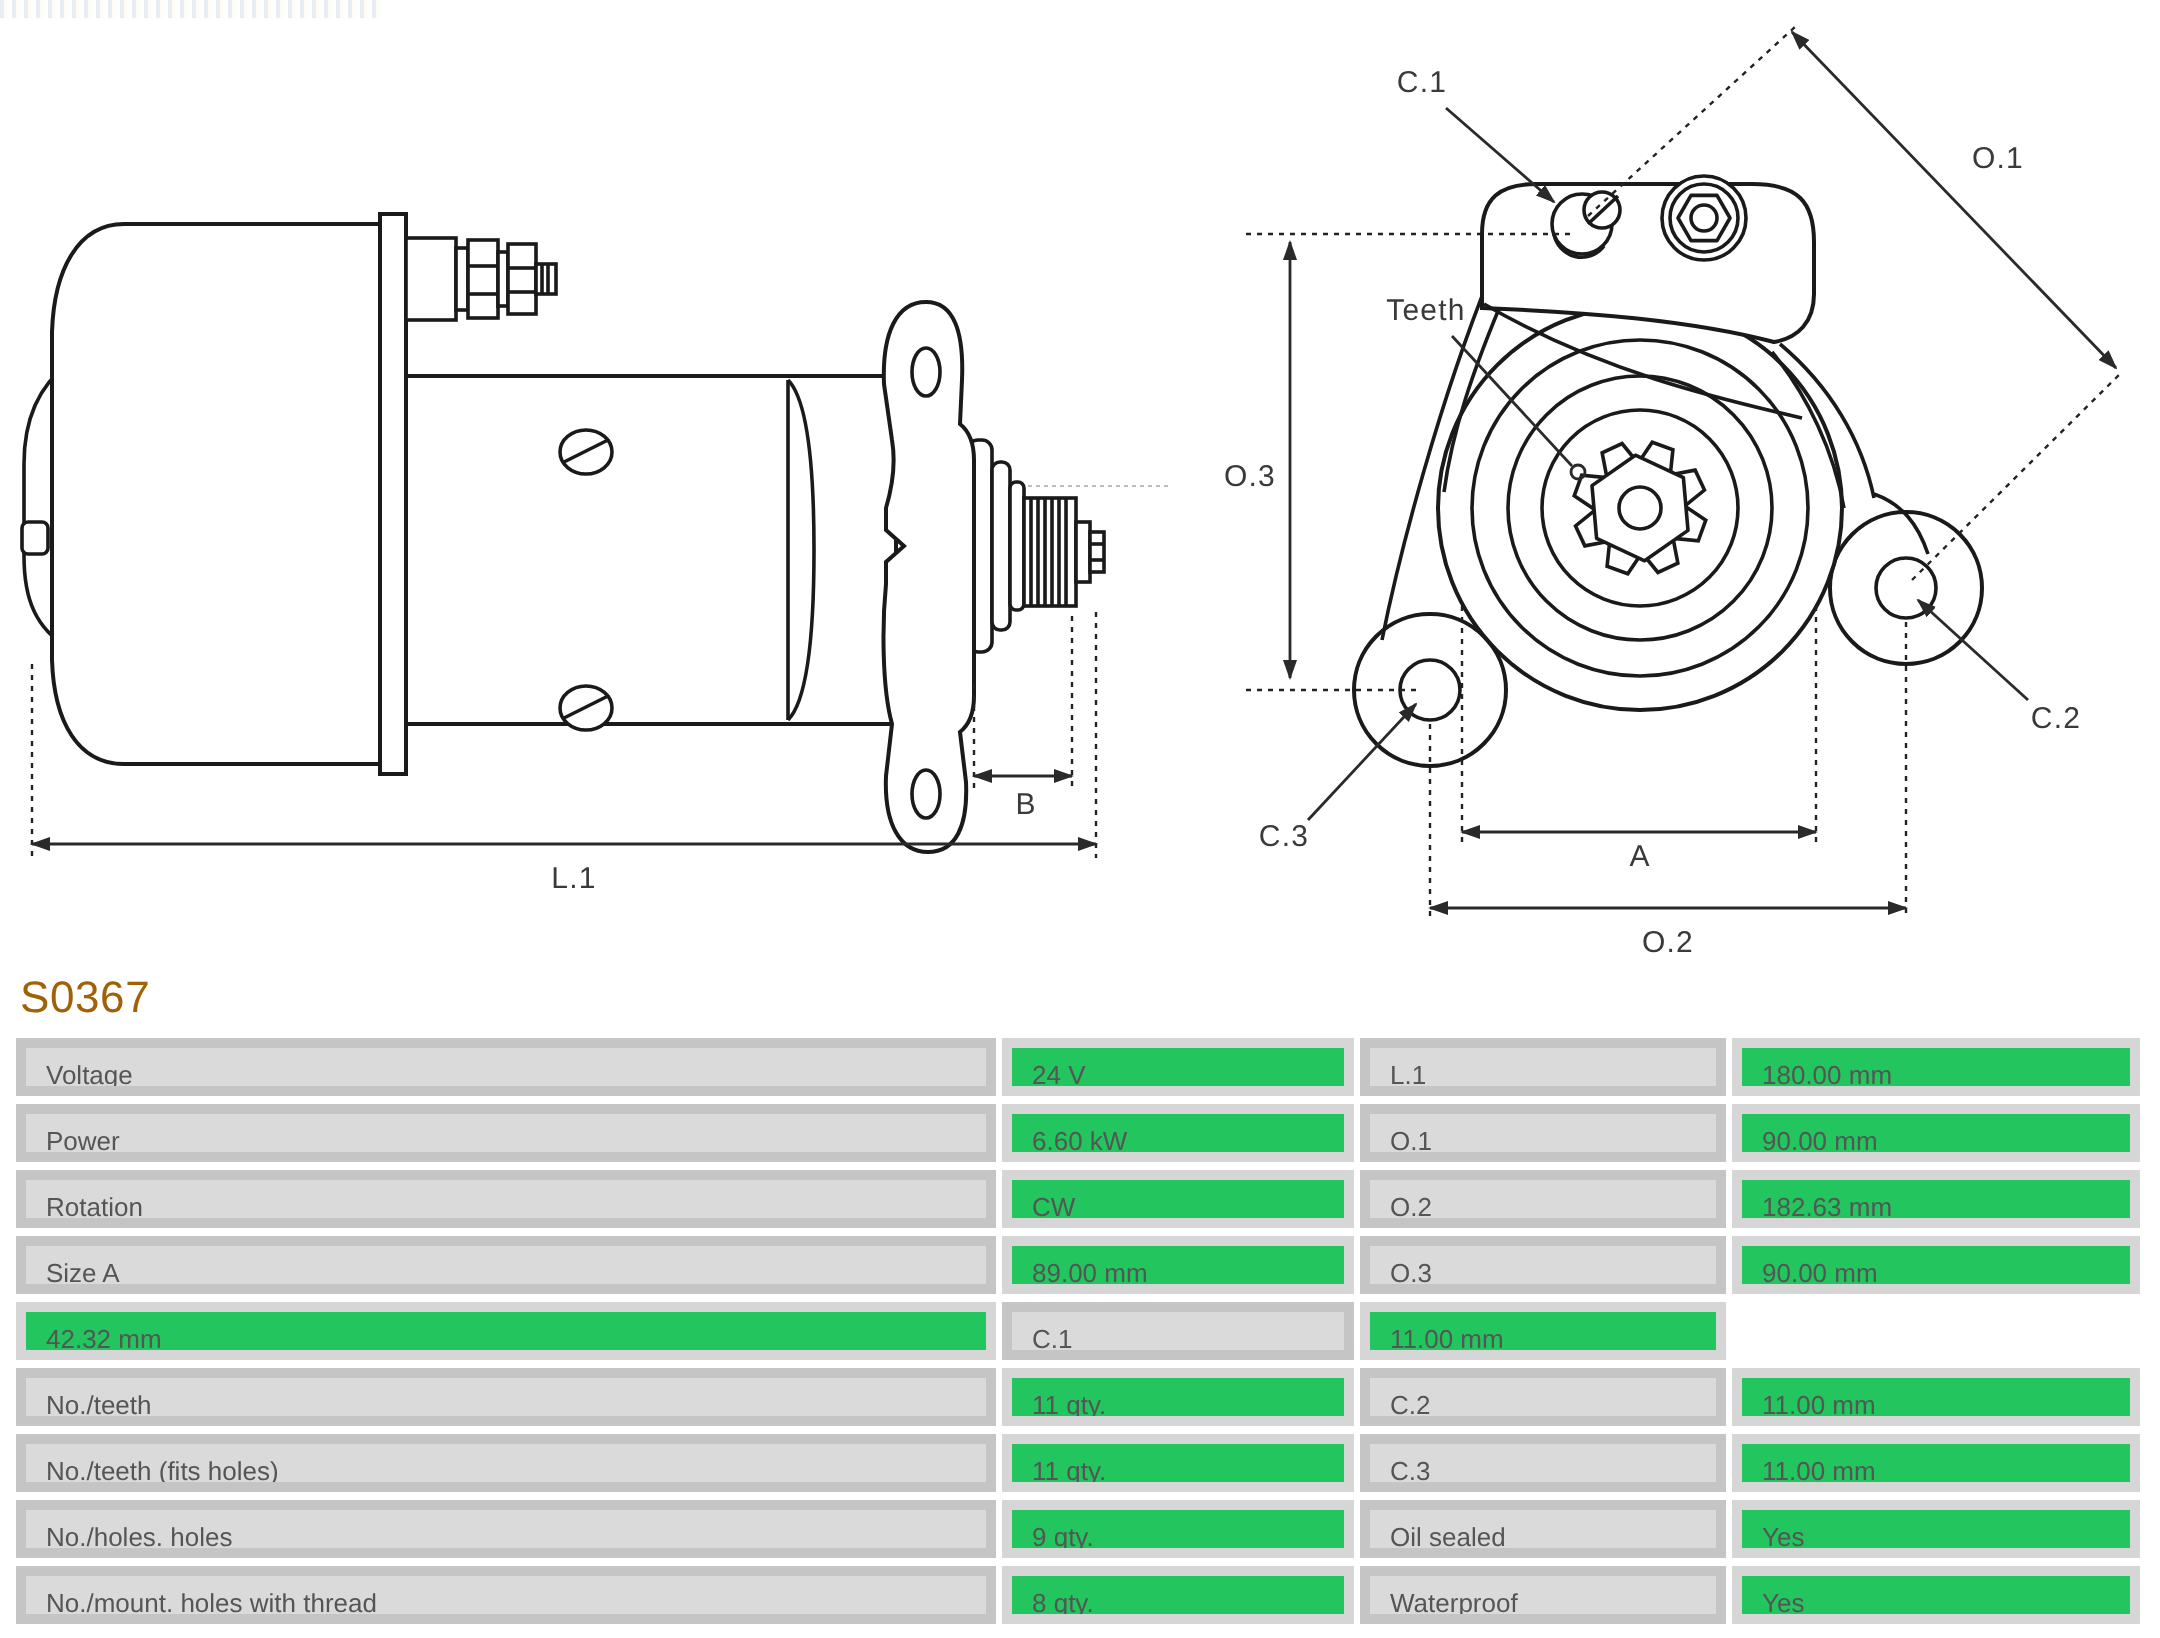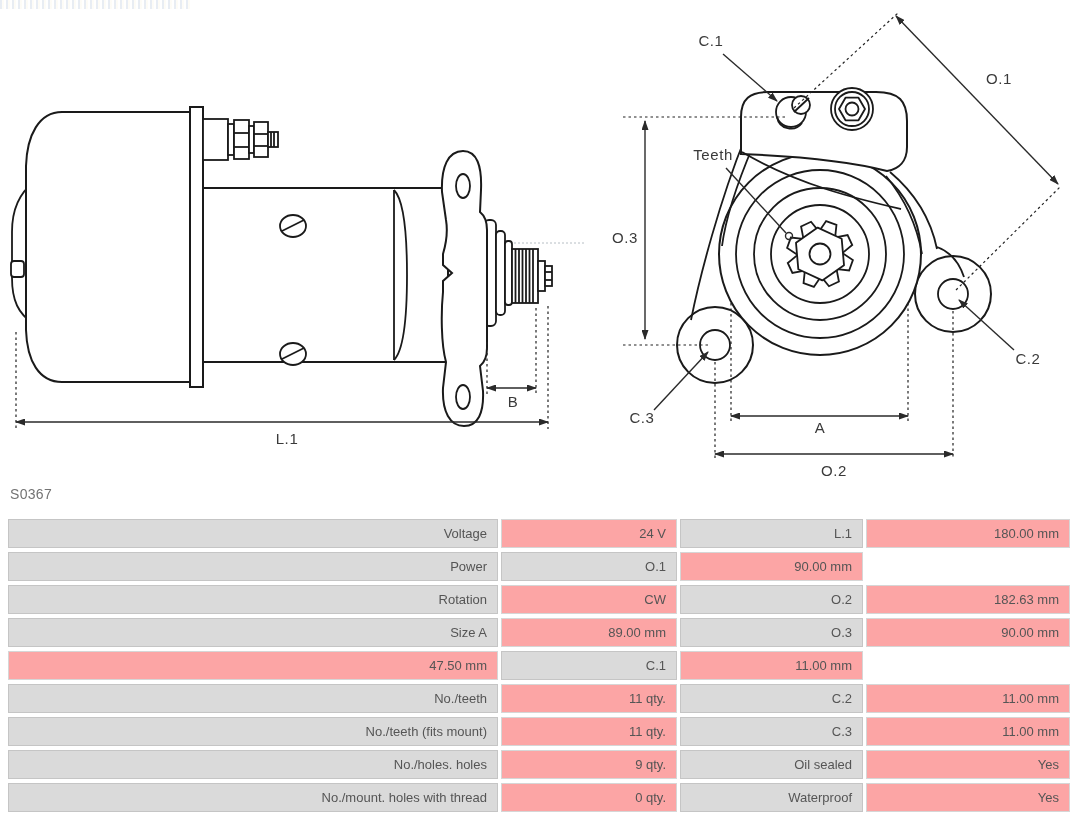--- a/index.html
+++ b/index.html
@@ -9,37 +9,37 @@
   }
   .watermark{
     position:absolute;left:0;top:0;width:190px;height:9px;opacity:.45;
     background:repeating-linear-gradient(90deg,
       rgba(110,140,180,.35) 0 2px, rgba(245,235,200,.35) 2px 4px,
       rgba(255,255,255,0) 4px 6px);
   }
   .diagram-svg{position:absolute;left:0;top:0;}
   .part-number{
     position:absolute;left:10px;top:486px;
-    font-size:14px;color:#737373;letter-spacing:.3px;
+    font-size:22px;color:#a16207;letter-spacing:.3px;
   }
   .spec-table{
     position:absolute;left:8px;top:519px;width:1064px;
     display:flex;flex-direction:column;gap:4px;
   }
   .spec-row{
     display:grid;grid-template-columns:490px 176px 183px 204px;
     column-gap:3px;height:29px;
   }
   .cell{
-    box-sizing:border-box;border:1px solid #3b82f6;
-    font-size:13px;color:#555;text-align:right;
+    box-sizing:border-box;border:5px solid #3b82f6;
+    font-size:13px;color:#555;text-align:left;
     padding:0 10px;line-height:27px;white-space:nowrap;overflow:hidden;
   }
   .cell.lab{background:#dadada;border-color:#c5c5c5;}
-  .cell.val{background:#fca5a5;border-color:#d6d6d6;}
+  .cell.val{background:#22c55e;border-color:#d6d6d6;}
   
   .art{stroke:#1a1a1a;fill:none;stroke-width:1.8;}
   .artf{stroke:#1a1a1a;fill:#ffffff;stroke-width:1.8;}
   .artf2{stroke:#1a1a1a;fill:#ffffff;stroke-width:2;}
   .dim{stroke:#2a2a2a;fill:none;stroke-width:1.4;}
   .dot{stroke:#222;fill:none;stroke-width:1.2;stroke-dasharray:2.5 3;}
   .cline{stroke:#b6bec4;fill:none;stroke-width:1;stroke-dasharray:2 2;}
   .dimtext{font-family:"Liberation Sans","DejaVu Sans",sans-serif;font-size:15px;
     fill:#3a3a3a;letter-spacing:.6px;}
 </style>
@@ -233,64 +233,65 @@
 <div class="spec-table">
   <div class="spec-row">
     <div class="cell lab">Voltage</div>
     <div class="cell val">24 V</div>
     <div class="cell lab">L.1</div>
     <div class="cell val">180.00 mm</div>
   </div>
 
   <div class="spec-row">
     <div class="cell lab">Power</div>
+    <div class="cell val">6.60 kW</div>
     <div class="cell lab">O.1</div>
     <div class="cell val">90.00 mm</div>
   </div>
 
   <div class="spec-row">
     <div class="cell lab">Rotation</div>
     <div class="cell val">CW</div>
     <div class="cell lab">O.2</div>
     <div class="cell val">182.63 mm</div>
   </div>
 
   <div class="spec-row">
     <div class="cell lab">Size A</div>
     <div class="cell val">89.00 mm</div>
     <div class="cell lab">O.3</div>
     <div class="cell val">90.00 mm</div>
   </div>
 
   <div class="spec-row">
-    <div class="cell val">47.50 mm</div>
+    <div class="cell val">42.32 mm</div>
     <div class="cell lab">C.1</div>
     <div class="cell val">11.00 mm</div>
   </div>
 
   <div class="spec-row">
     <div class="cell lab">No./teeth</div>
     <div class="cell val">11 qty.</div>
     <div class="cell lab">C.2</div>
     <div class="cell val">11.00 mm</div>
   </div>
 
   <div class="spec-row">
-    <div class="cell lab">No./teeth (fits mount)</div>
+    <div class="cell lab">No./teeth (fits holes)</div>
     <div class="cell val">11 qty.</div>
     <div class="cell lab">C.3</div>
     <div class="cell val">11.00 mm</div>
   </div>
 
   <div class="spec-row">
     <div class="cell lab">No./holes. holes</div>
     <div class="cell val">9 qty.</div>
     <div class="cell lab">Oil sealed</div>
     <div class="cell val">Yes</div>
   </div>
 
   <div class="spec-row">
     <div class="cell lab">No./mount. holes with thread</div>
-    <div class="cell val">0 qty.</div>
+    <div class="cell val">8 qty.</div>
     <div class="cell lab">Waterproof</div>
     <div class="cell val">Yes</div>
   </div>
 </div>
 
 </body></html>

